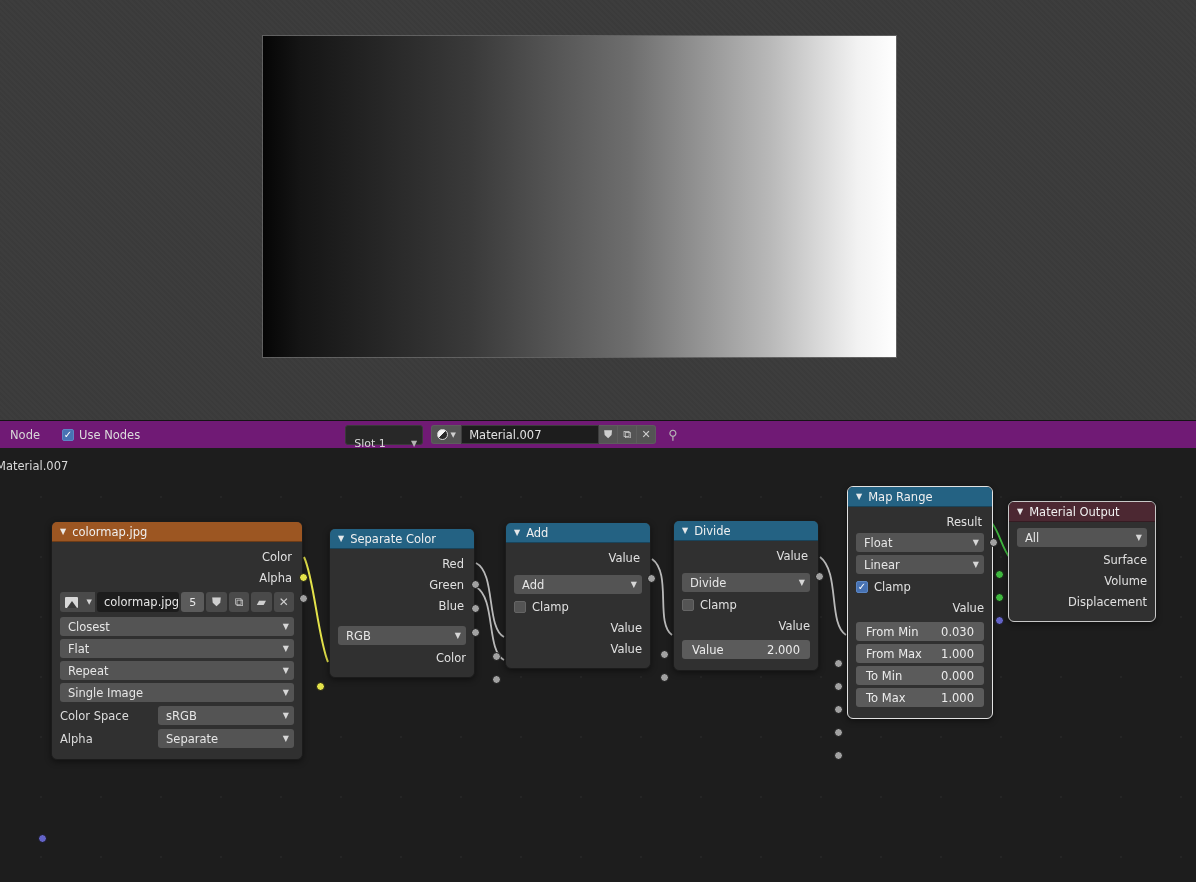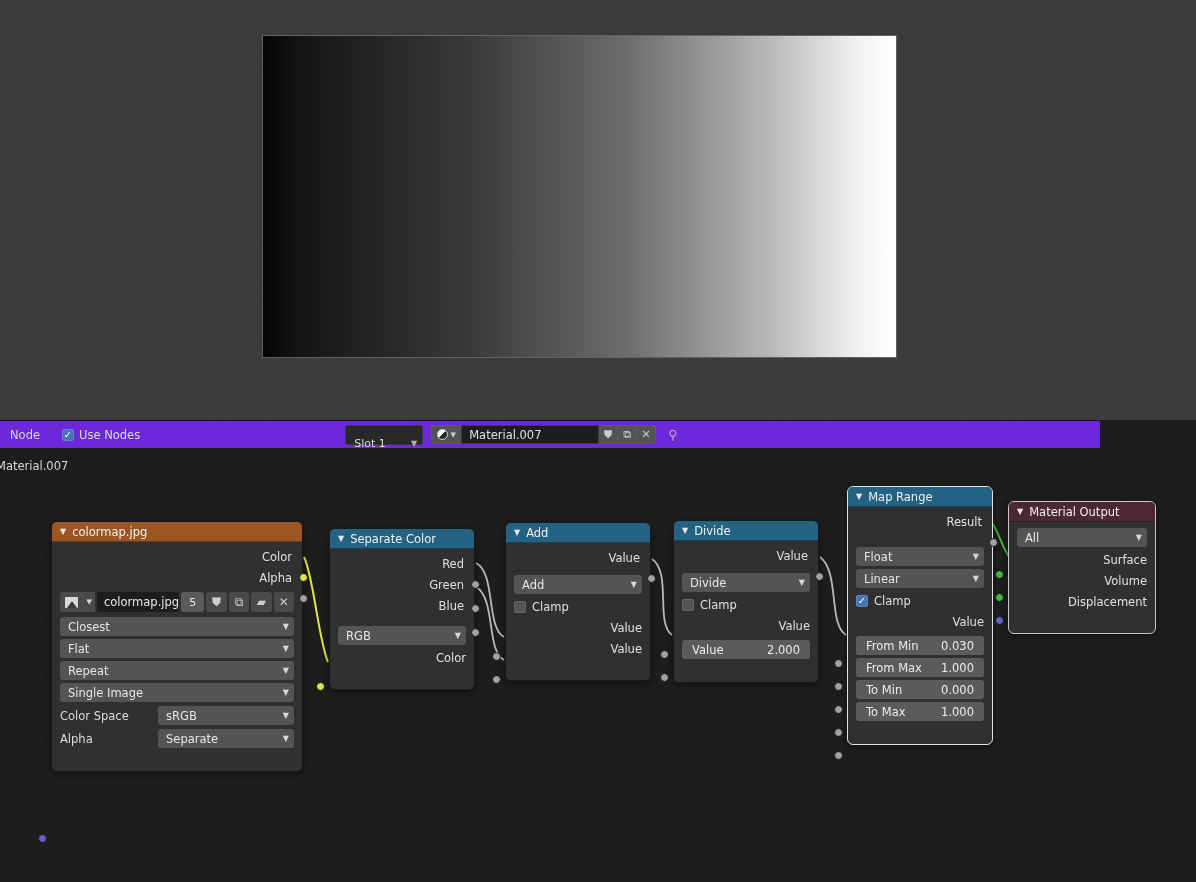--- a/index.html
+++ b/index.html
@@ -20,22 +20,22 @@
     overflow: hidden;
   }
   .preview-image {
     position: absolute; left: 263px; top: 36px; width: 633px; height: 321px;
     background: linear-gradient(to right, #050505 0%, #151515 6%, #3a3a3a 33%, #6e6e6e 58%, #b8b8b8 80%, #f2f2f2 94%, #ffffff 100%);
     box-shadow: 0 0 0 1px rgba(170,170,170,0.35);
   }
 
   
   .node-header {
-    position: absolute; left: 0; top: 420px; width: 1100px; height: 28px;
-    background: #6d28d9;
+    position: absolute; left: 0; top: 420px; width: 1196px; height: 28px;
+    background: #701a75;
     border-top: 1px solid #141414;
     display: flex; align-items: center;
     font-size: 11.5px; color: #dcdcdc;
   }
   .hdr-label { margin-left: 10px; color: #d7d7d7; font-size: 11.5px; }
   .hdr-check-wrap { display:flex; align-items:center; gap:5px; margin-left: 22px; }
   .checkbox {
     width: 12px; height: 12px; border-radius: 2px;
     background: #4772b3; border: 1px solid #5b86c4;
     display:flex; align-items:center; justify-content:center;
@@ -105,21 +105,21 @@
     overflow: visible;
   }
   .node.selected { border-color: #e2e2e2; }
   .node-head {
     height: 20px; border-radius: 5px 5px 0 0;
     display: flex; align-items: center; gap: 6px;
     padding-left: 8px; color: #f0f0f0; font-size: 11.5px;
     border-bottom: 1px solid rgba(0,0,0,0.3);
   }
   .head-chev { font-size: 8px; opacity: 0.95; }
-  .node-body { padding: 5px 8px 20px 8px; position: relative; }
+  .node-body { padding: 5px 8px 8px 8px; position: relative; }
 
   
   .sock {
     position: absolute; width: 9px; height: 9px; border-radius: 50%;
     border: 1px solid #141414;
   }
   .sock.gray   { background: #a1a1a1; }
   .sock.yellow { background: #e4e34a; }
   .sock.purple { background: #6363c7; }
   .sock.green  { background: #3fb83f; }
@@ -396,21 +396,21 @@
 
     <div class="node selected" style="left:847px; top:38px; width:146px;">
       <div class="node-head" style="background:#246283;">
         <span class="head-chev">▼</span>
         <span>Map Range</span>
       </div>
       <div class="node-body">
         <div class="sock gray" style="right:-6px; top:31px;"></div>
         <div class="row-out">Result</div>
 
-        <div class="node-dd" style="margin-top:14px;">
+        <div class="node-dd" style="margin-top:0;">
           <span>Float</span>
           <span class="chev">▼</span>
         </div>
         <div class="node-dd">
           <span>Linear</span>
           <span class="chev">▼</span>
         </div>
 
         <div class="node-check">
           <span class="checkbox">✓</span>

